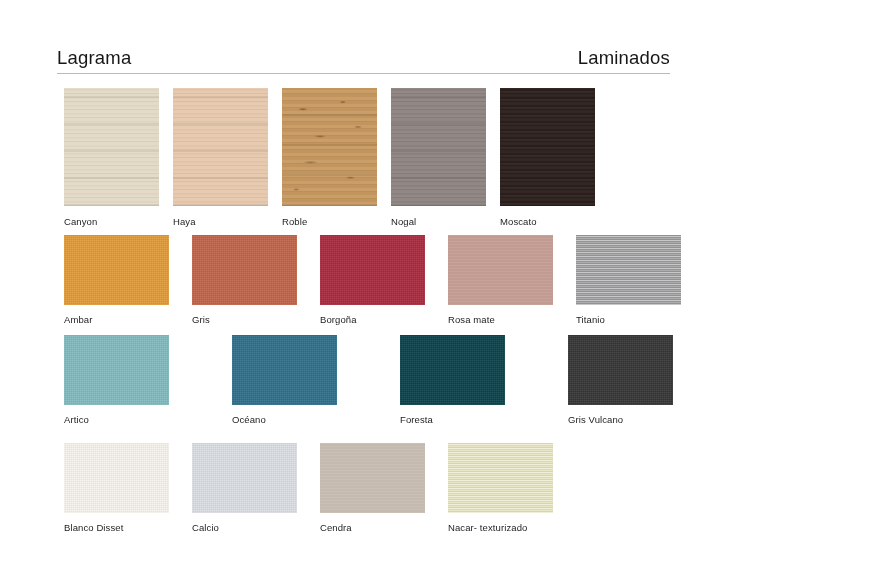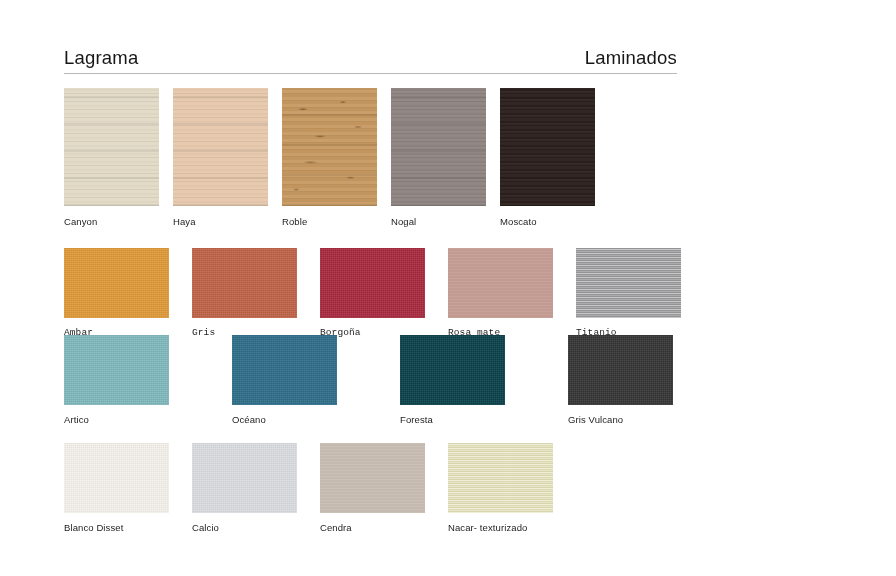--- a/index.html
+++ b/index.html
@@ -20,21 +20,21 @@
     position: absolute;
     left: 0; top: 0;
     width: 896px;
     height: 576px;
     background: #fff;
   }
 
   
   .header {
     position: absolute;
-    left: 64px;
+    left: 57px;
     top: 44px;
     width: 613px;
     height: 30px;
   }
   .header-row {
     display: flex;
     justify-content: space-between;
     align-items: flex-end;
     height: 24px;
   }
@@ -65,21 +65,21 @@
     left: 0; top: 0;
     width: 896px;
     height: 576px;
   }
   .swatch-row {
     position: absolute;
     left: 64px;
     display: flex;
   }
   .swatch-row.r1 { top: 88px;  }
-  .swatch-row.r2 { top: 248px; font-family: Liberation Mono, monospace; }
+  .swatch-row.r2 { top: 235px; }
   .swatch-row.r3 { top: 335px; gap: 40px; }
   .swatch-row.r4 { top: 443px; }
 
   .swatch-cell {
     position: relative;
   }
   .swatch-row.r1 .swatch-cell { width: 105px; margin-right: 4px; }
   .swatch-row.r2 .swatch-cell,
   .swatch-row.r3 .swatch-cell,
   .swatch-row.r4 .swatch-cell { width: 128px; }

